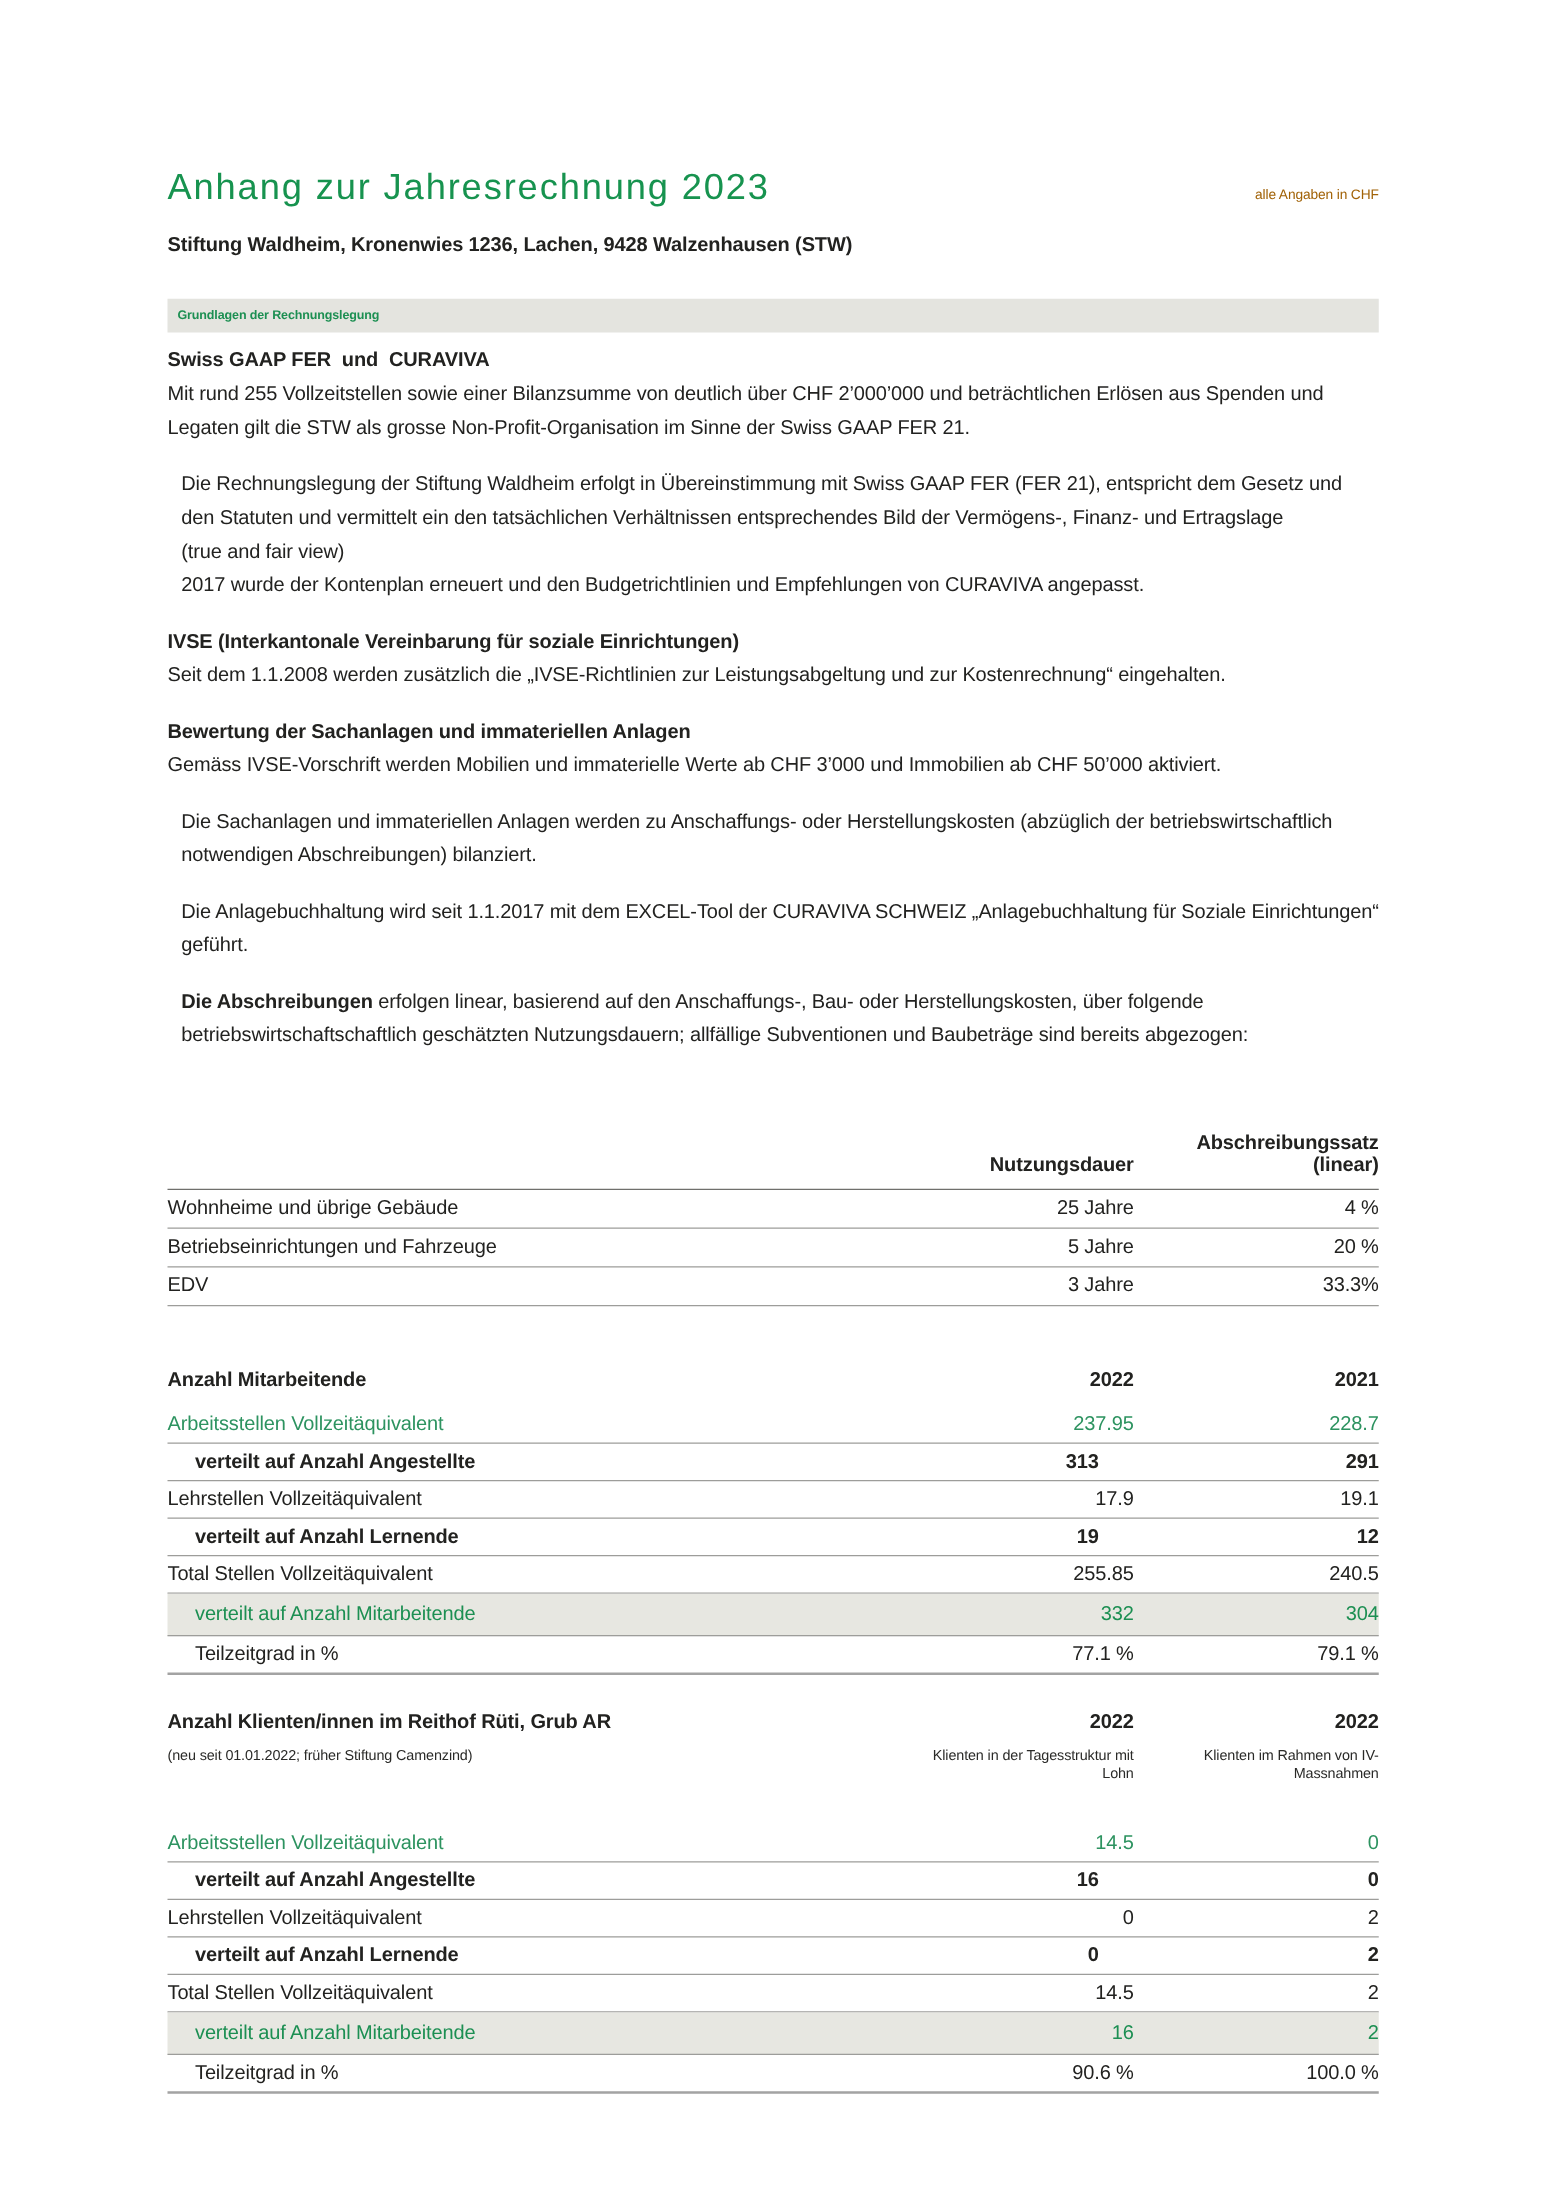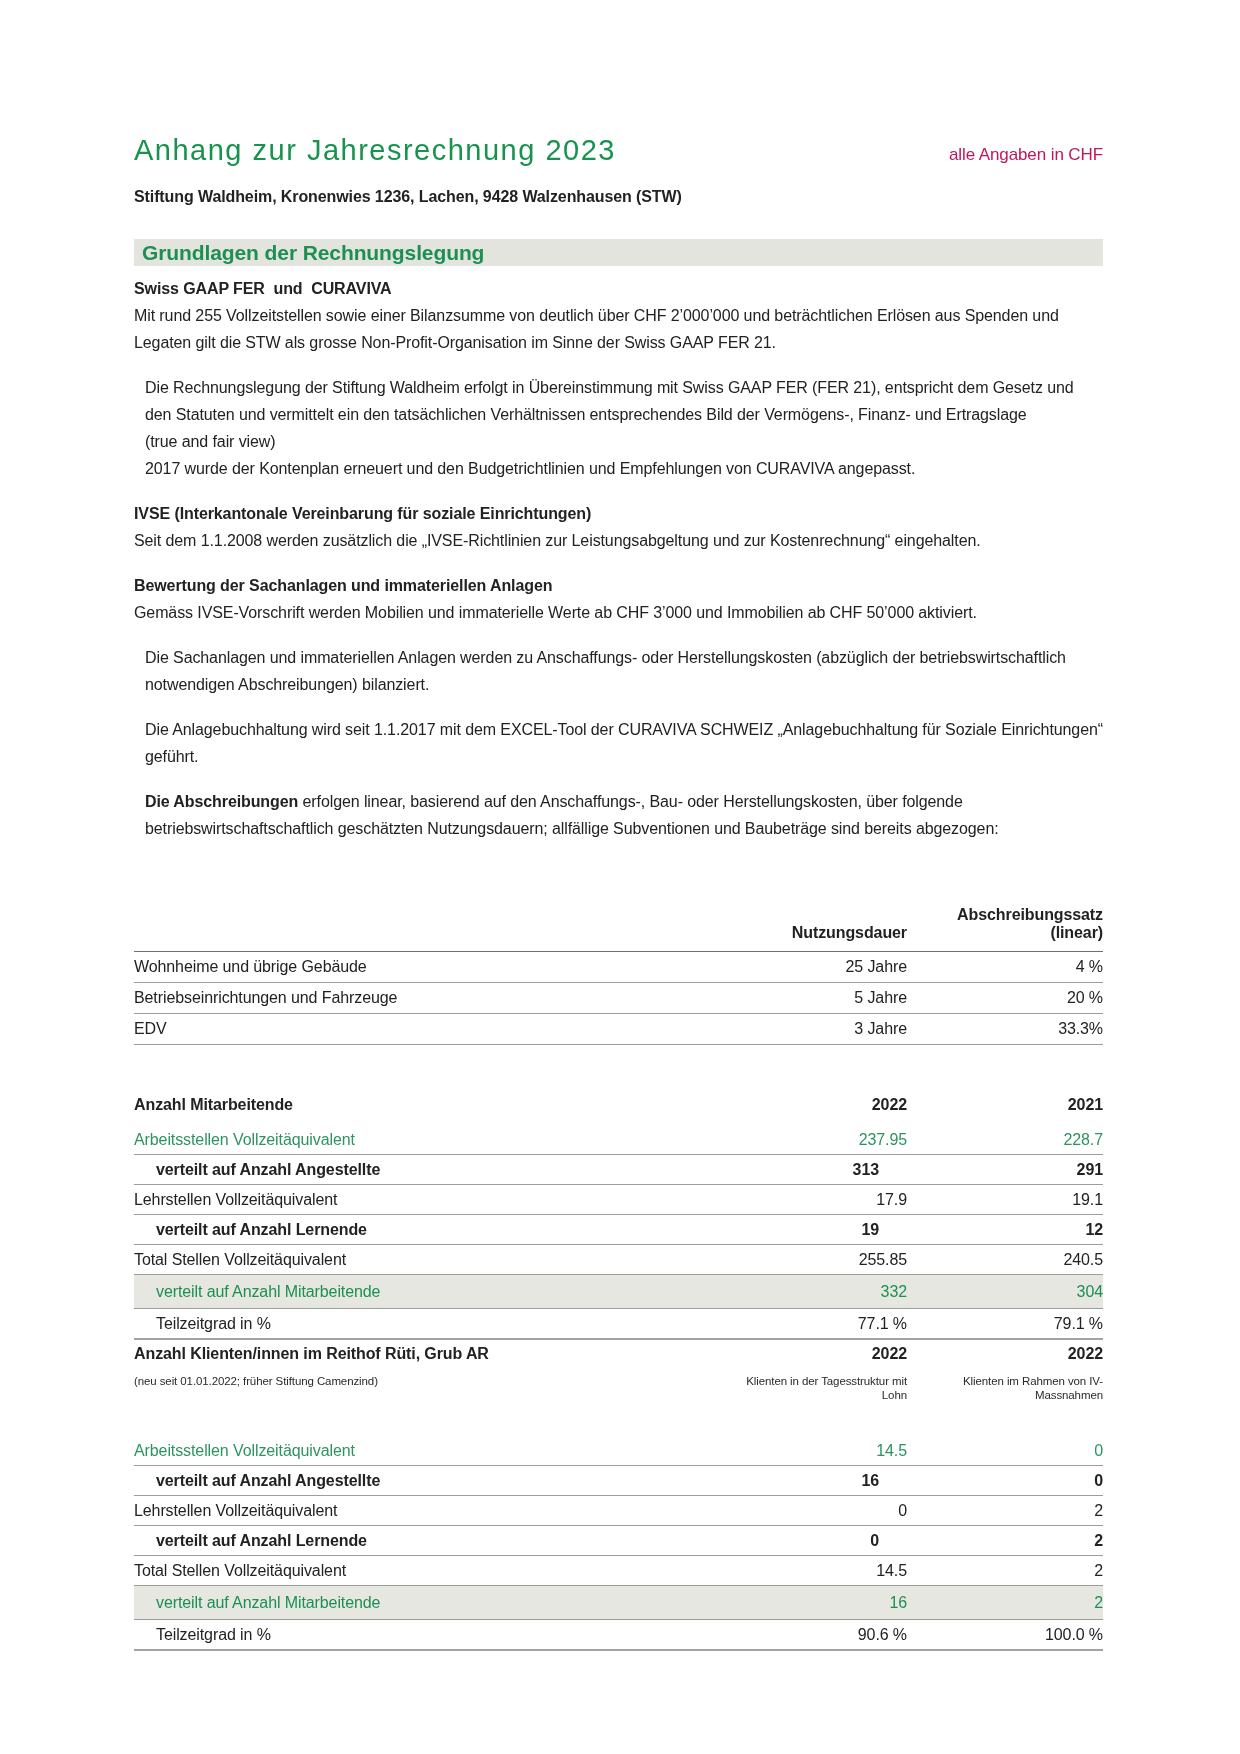--- a/index.html
+++ b/index.html
@@ -8,26 +8,26 @@
     font-family:"Liberation Sans",sans-serif;
     color:#222220;
     letter-spacing:-0.1px;
   }
   .page{position:relative;width:1240px;height:1754px;overflow:hidden;background:#fff;}
   .content{position:absolute;left:134px;top:0;width:969px;}
 
   
   .title-row{margin-top:133px;display:flex;justify-content:space-between;align-items:baseline;}
   .title{font-size:29px;font-weight:normal;letter-spacing:1.5px;color:#17934f;margin:0;line-height:34px;}
-  .unit-note{font-size:17px;color:#be185d;}
+  .unit-note{font-size:11px;color:#a16207;}
   .address{margin-top:20px;font-weight:bold;font-size:16px;line-height:19px;}
 
   
   .section-bar{margin-top:33px;height:27px;background:#e4e4df;display:flex;align-items:center;padding-left:8px;box-sizing:border-box;}
-  .section-bar span{color:#1c8f52;font-weight:bold;font-size:21px;}
+  .section-bar span{color:#1c8f52;font-weight:bold;font-size:10px;}
 
   
   .para{font-size:16px;line-height:27px;margin:0;}
   .p-head{font-weight:bold;margin-top:18px;}
   .pre{white-space:pre-wrap;}
   .block{margin-top:18px;margin-left:11px;}
   .bold{font-weight:bold;}
 
   
   .tbl{font-size:16px;}
@@ -42,21 +42,21 @@
   .t-end{border-bottom:2px solid #a3a3a3;}
 
   
   .dep{margin-top:64px;}
   .dep .t-head{display:flex;align-items:flex-end;padding-bottom:9px;border-bottom:1.5px solid #6f6f6c;font-weight:bold;line-height:18px;}
   .dep .t-row{height:30px;}
 
   
   .emp{margin-top:40px;}
   .t-title{display:flex;align-items:center;height:40px;font-weight:bold;}
-  .cli{margin-top:0;}
+  .cli{margin-top:24px;}
   .cli .t-title{height:28px;}
   .t-subhead{display:flex;align-items:flex-start;padding-top:6px;height:48px;font-size:11.5px;line-height:14px;color:#2a2a28;margin-bottom:14px;}
   .t-subhead .c2,.t-subhead .c3{font-size:11.5px;}
 </style>
 </head>
 <body>
 
 <div class="page">
   <div class="content">
 

